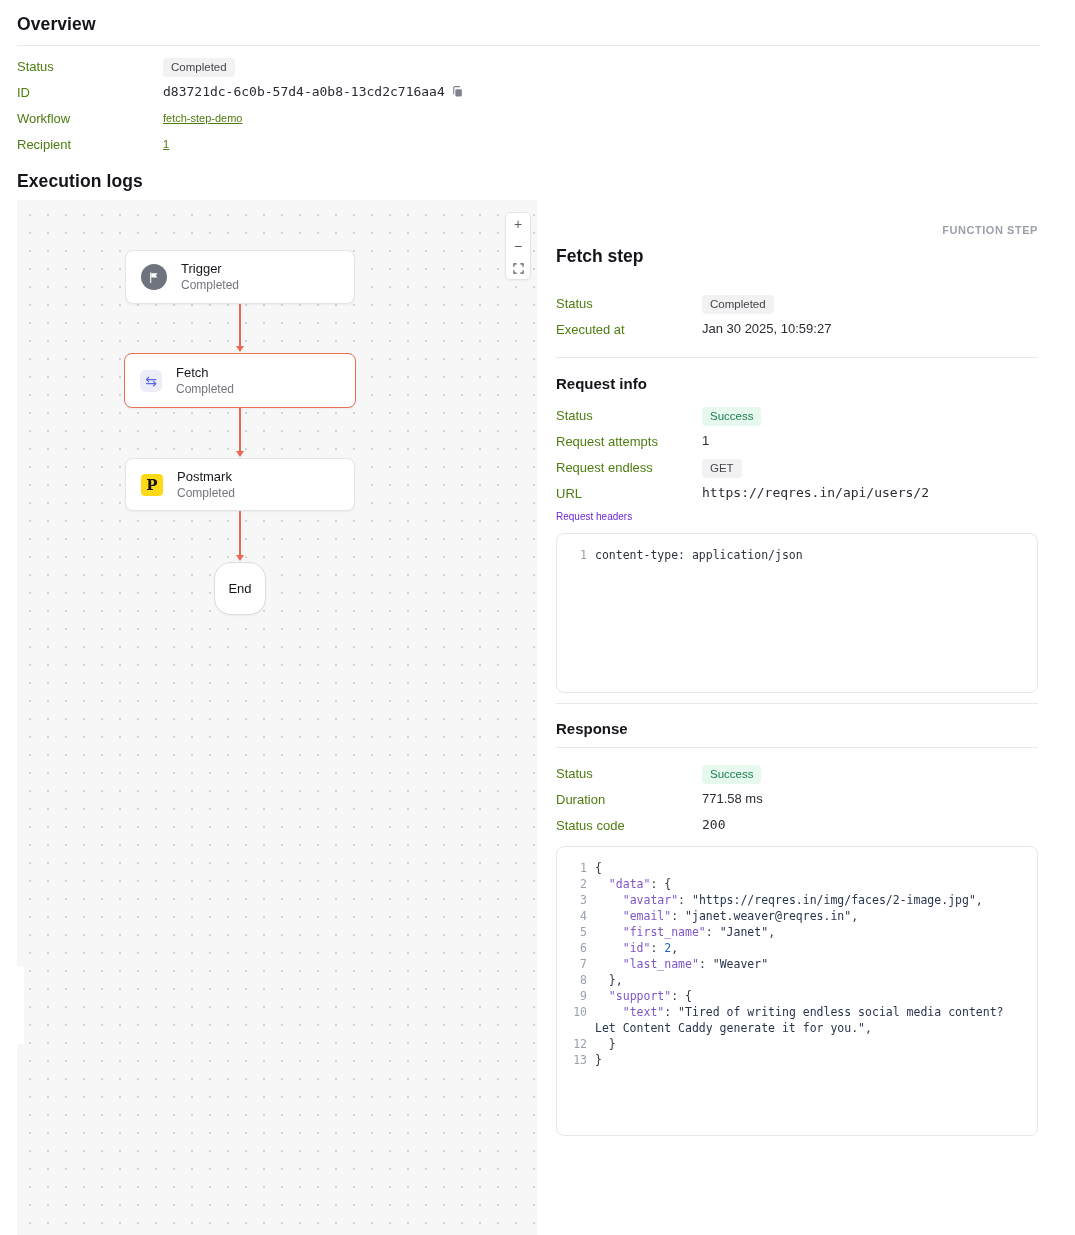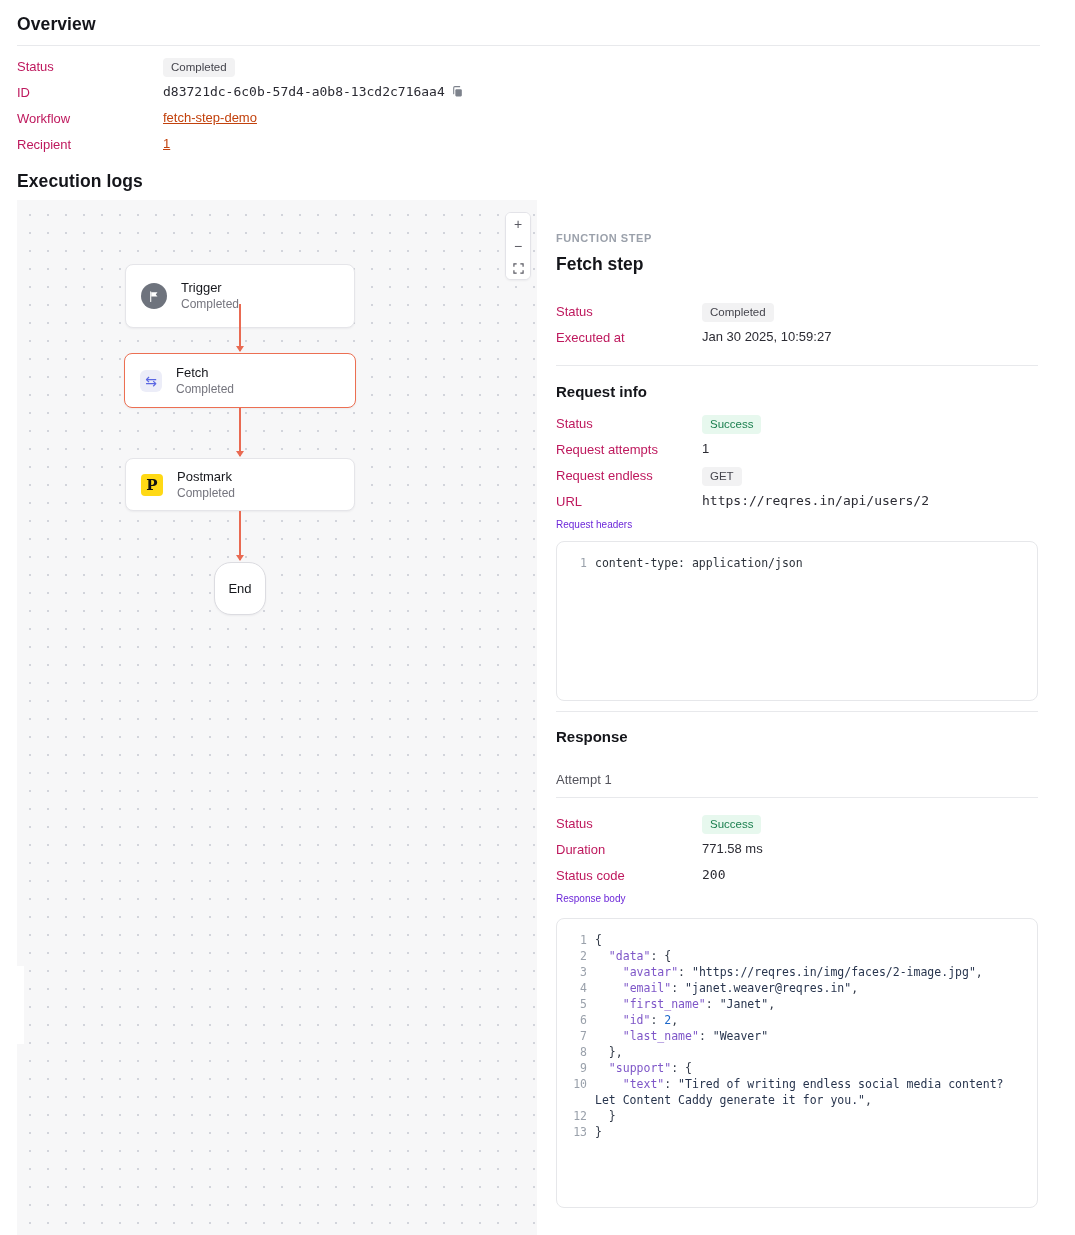--- a/index.html
+++ b/index.html
@@ -7,26 +7,26 @@
   body { font-family:"Liberation Sans", sans-serif; color:#2b2b33; }
   .page { position:relative; width:1075px; height:1235px; overflow:hidden; background:#fff;padding-left:23px; }
 
   
   .overview { position:absolute; left:17px; top:0; width:1023px; }
   .h1 { font-size:17.5px; font-weight:bold; color:#14151a; letter-spacing:.1px; }
   .overview .h1 { margin-top:14px; }
   .rule { height:1px; background:#e8e9ec; border:none; }
   .overview .rule { margin-top:10px; margin-bottom:12px; }
   .kv { display:flex; align-items:flex-start; height:26px; font-size:13px; }
-  .kv .k { width:146px; flex:none; color:#be185d; padding-top:1px; }
+  .kv .k { width:146px; flex:none; color:#4d7c0f; padding-top:1px; }
   .kv .v { color:#2b2b33; }
   .mono { font-family:"DejaVu Sans Mono", monospace; font-size:13px; color:#3a3a42; }
   .badge { display:inline-block; font-size:11.5px; line-height:1; padding:4px 8px 3px; border-radius:4px; background:#f2f2f3; color:#45454d; }
   .badge.success { background:#e7f8ee; color:#1a7f4e; }
-  a.link { color:#c2410c; text-decoration:underline; font-size:13px; }
+  a.link { color:#4d7c0f; text-decoration:underline; font-size:11px; }
   .copy-btn { display:inline-block; margin-left:6px; vertical-align:-2px; cursor:pointer; }
 
   .exec-h1 { position:absolute; left:17px; top:171px; }
 
   
   .canvas { position:absolute; left:17px; top:200px; width:520px; height:1035px;
     background-color:#f7f7f8;
     background-image:radial-gradient(circle, #d2d4db 1.1px, transparent 1.3px);
     background-size:18px 18px; background-position:4px 6px; }
   .node { position:absolute; background:#fff; border:1px solid #e5e5e9; border-radius:8px;
@@ -42,21 +42,21 @@
   .edge::after { content:""; position:absolute; bottom:-1px; left:-3px; border-left:4px solid transparent; border-right:4px solid transparent; border-top:6px solid #e96a52; }
   .end-node { position:absolute; background:#fff; border:1px solid #dcdce1; border-radius:17px; display:flex; align-items:center; justify-content:center;
     font-size:13px; color:#17181d; box-shadow:0 1px 2px rgba(20,20,40,.05); cursor:pointer; }
   .zoom-panel { position:absolute; width:26px; background:#fff; border:1px solid #e3e3e8; border-radius:6px;
     box-shadow:0 1px 2px rgba(20,20,40,.05); display:flex; flex-direction:column; align-items:stretch; overflow:hidden; }
   .zoom-btn { height:22px; display:flex; align-items:center; justify-content:center; color:#5a5a63; font-size:14px; cursor:pointer; background:#fff; border:none; }
   .artifact { position:absolute; background:#fff; }
 
   
   .detail { position:absolute; left:556px; top:200px; width:482px; }
-  .kicker { margin-top:32px; font-size:11px; font-weight:600; letter-spacing:.05em; color:#9ba1ab; }
+  .kicker { margin-top:24px; font-size:11px; font-weight:600; letter-spacing:.05em; color:#9ba1ab;text-align:right; }
   .detail-title { margin-top:10px; font-size:17.5px; font-weight:bold; color:#14151a; }
   .rows-1 { margin-top:28px; }
   .detail .rule { margin-top:10px; }
   .h2 { font-size:15px; font-weight:bold; color:#14151a; }
   .req-h2 { margin-top:17px; }
   .rows-2 { margin-top:15px; }
   .label-row { height:22px; font-size:10px; color:#6d28d9; }
   .codebox { background:#fff; border:1px solid #e6e7ea; border-radius:8px; padding:13px 14px 12px 8px; overflow:hidden;
     font-family:"DejaVu Sans Mono", monospace; font-size:11.5px; line-height:16px; }
   .codebox.headers { height:160px; }
@@ -111,21 +111,21 @@
     <div class="zoom-panel" style="left:488px; top:12px;">
       <button class="zoom-btn">+</button>
       <button class="zoom-btn">−</button>
       <button class="zoom-btn">
           <svg width="11" height="11" viewBox="0 0 12 12" fill="none" stroke="#5a5a63" stroke-width="1.3">
             <path d="M1 4V1h3M8 1h3v3M11 8v3H8M4 11H1V8"></path>
           </svg>
         </button>
     </div>
 
-    <div class="node" style="left:108px; top:64px; width:230px; height:64px;">
+    <div class="node" style="left:108px; top:50px; width:230px; height:54px;">
       <span class="ic-trigger">
         <svg width="13" height="13" viewBox="0 0 24 24" fill="#fff">
             <path d="M5 2.5c.6 0 1 .4 1 1V21a1 1 0 1 1-2 0V3.5c0-.6.4-1 1-1z"></path>
             <path d="M6 4h11.5l-3.2 4.2L17.5 12H6V4z"></path>
           </svg>
       </span>
       <span class="titles">
         <div class="t">Trigger</div>
         <div class="s">Completed</div>
       </span>
@@ -198,37 +198,35 @@
     <div class="codebox headers">
         <div class="code-line">
           <span class="ln">1</span>
           <span class="lc"><span class="tok-plain">content-type: application/json</span></span>
         </div>
       </div>
 
     <hr class="rule resp-rule">
 
     <div class="h2 resp-h2">Response</div>
-    <div class="attempt">Attempt 1</div>
     <hr class="rule attempt-rule">
 
     <div class="rows-3">
       <div class="kv">
         <div class="k">Status</div>
         <div class="v"><span class="badge success">Success</span></div>
       </div>
       <div class="kv">
         <div class="k">Duration</div>
         <div class="v">771.58 ms</div>
       </div>
       <div class="kv">
         <div class="k">Status code</div>
         <div class="v mono">200</div>
       </div>
-      <div class="label-row">Response body</div>
     </div>
     <div class="codebox body">
         <div class="code-line">
           <span class="ln">1</span>
           <span class="lc"><span class="tok-p">{</span></span>
         </div>
         <div class="code-line">
           <span class="ln">2</span>
           <span class="lc"><span class="tok-p">  </span><span class="tok-key">"data"</span><span class="tok-p">: {</span></span>
         </div>

